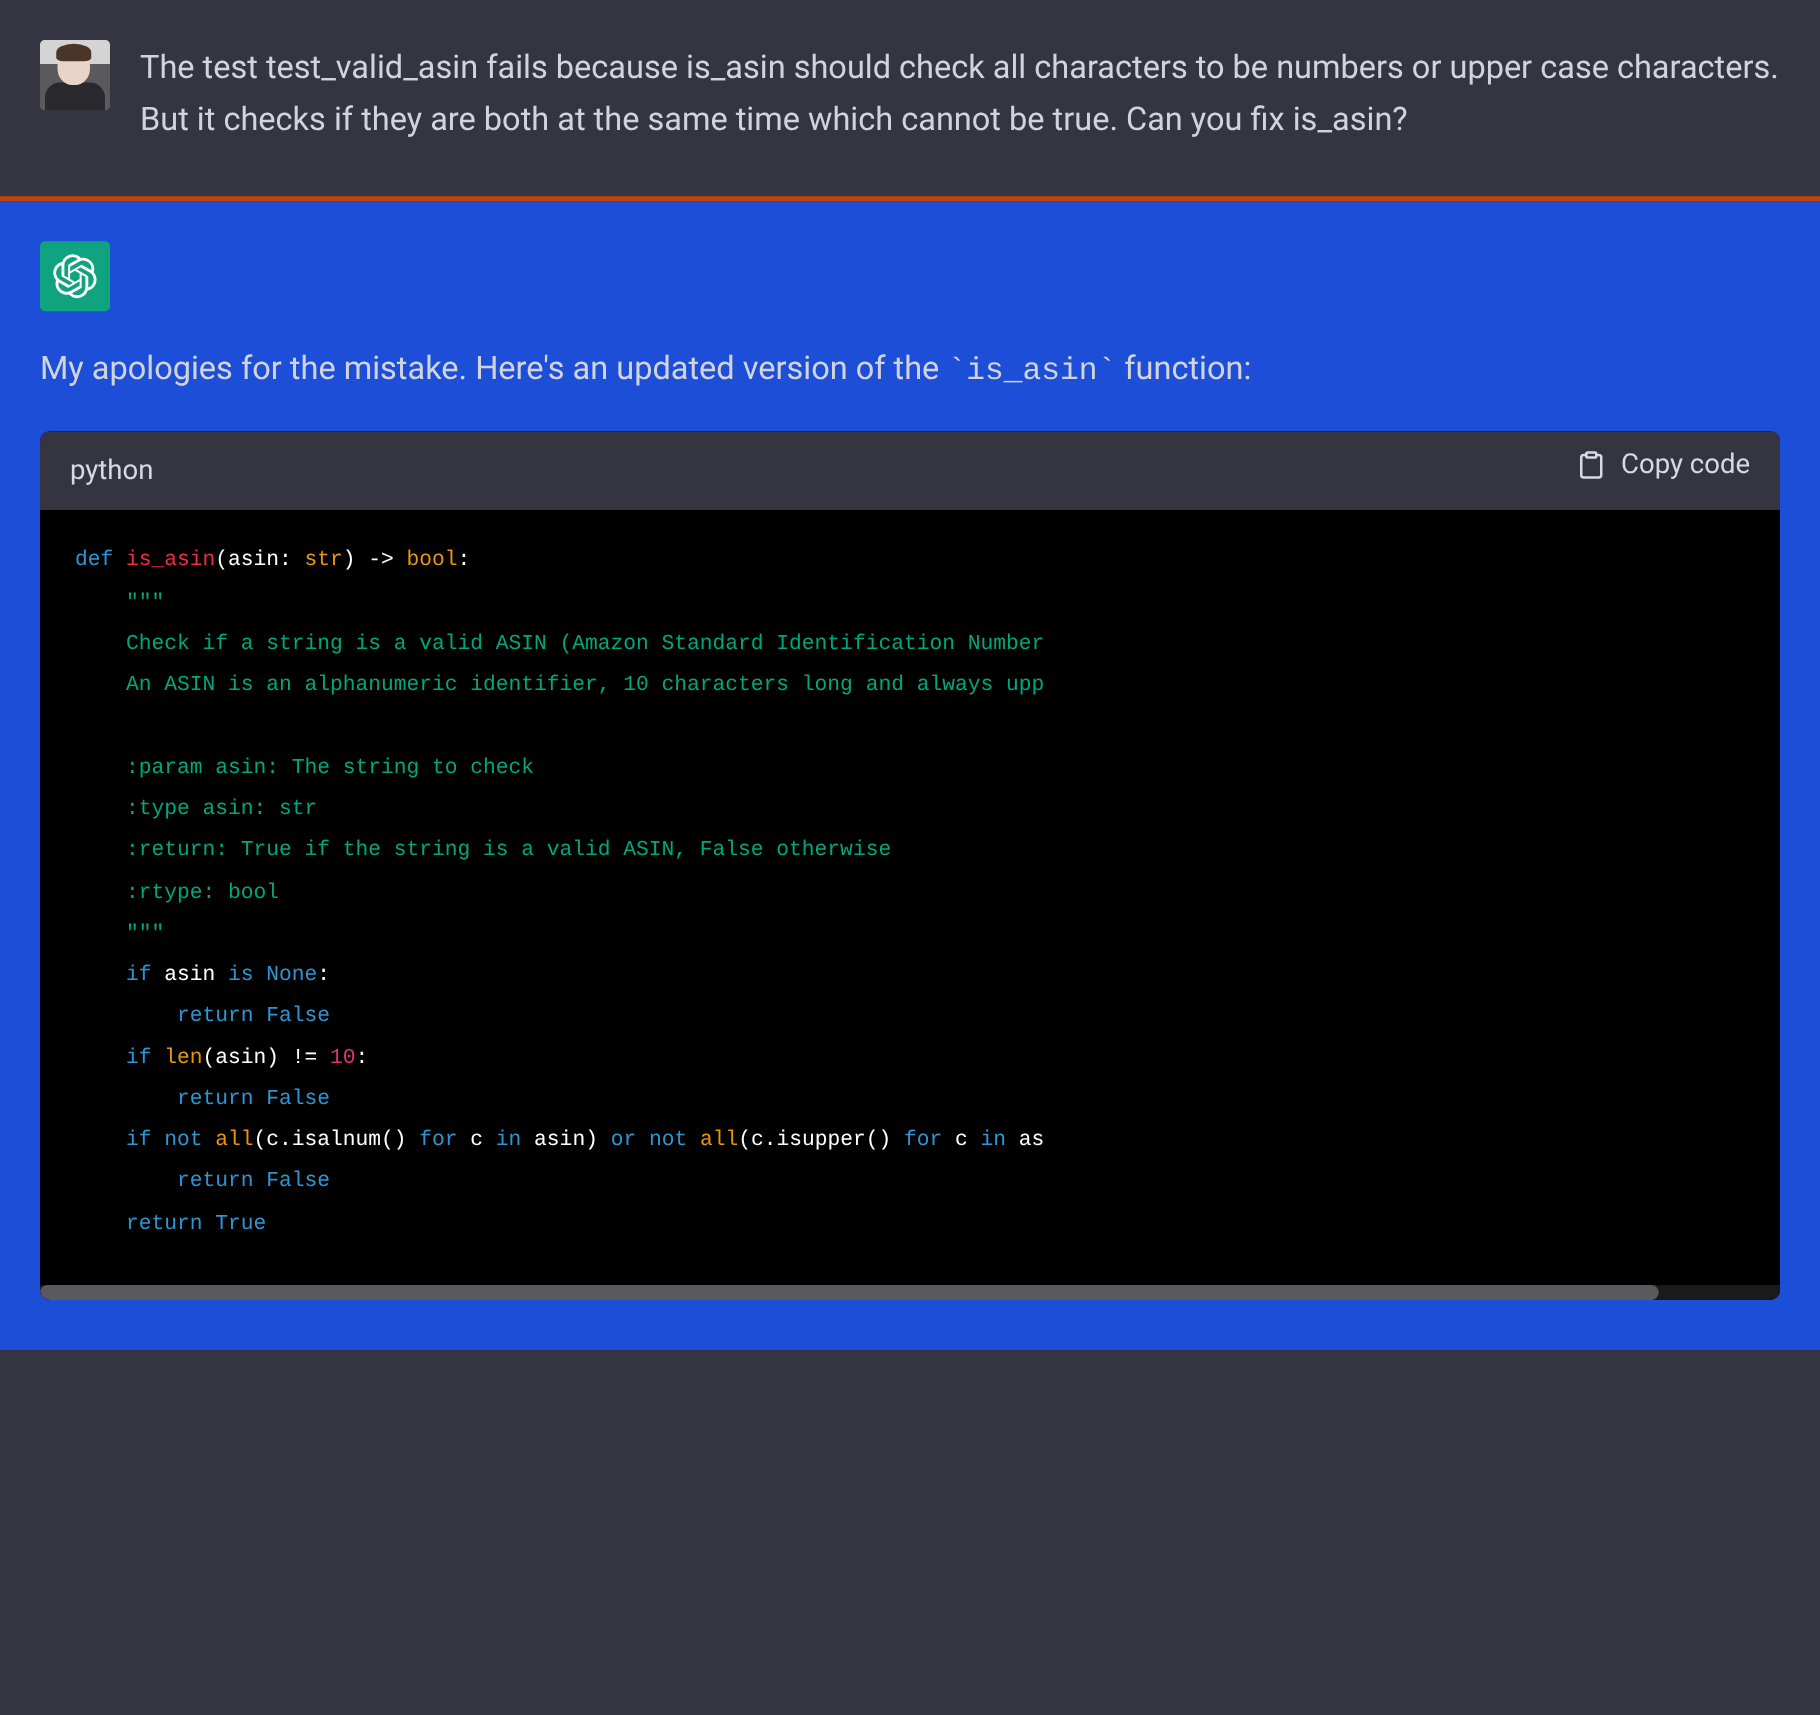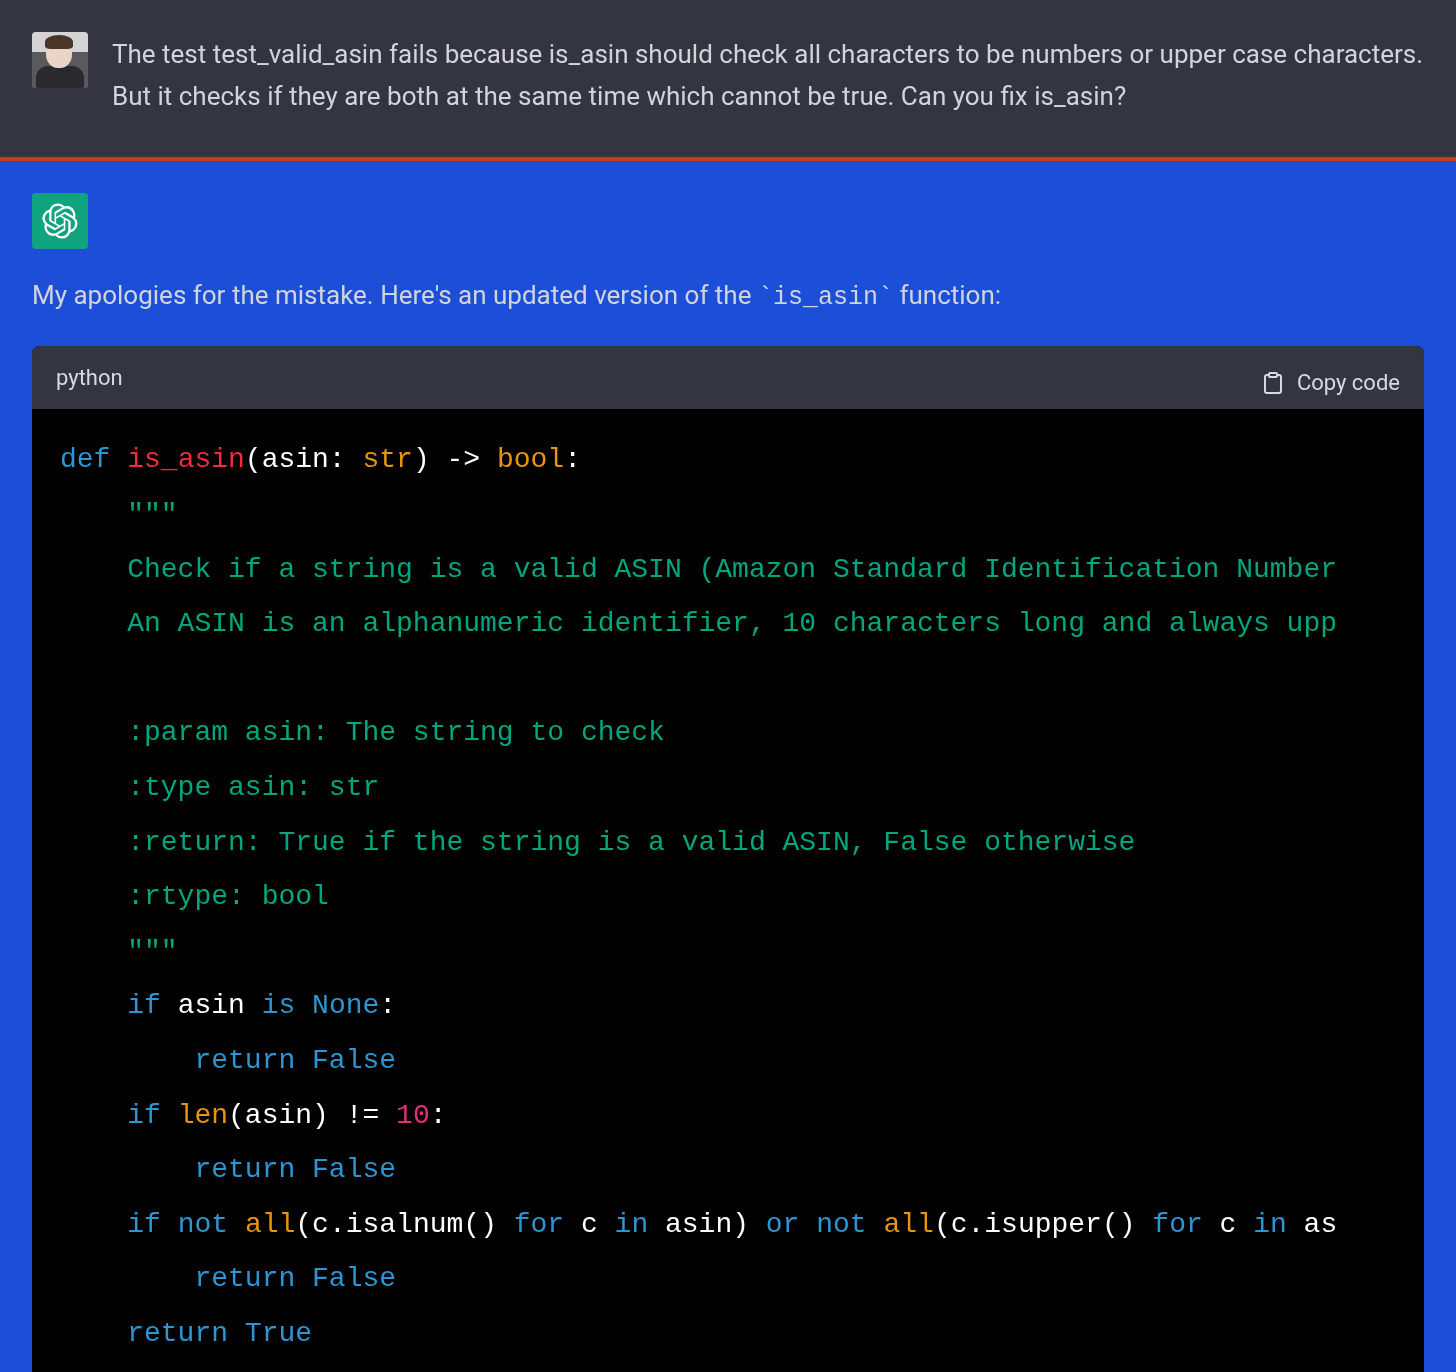--- a/index.html
+++ b/index.html
@@ -100,21 +100,21 @@
       margin-top: 28px;
       border-radius: 8px;
       overflow: hidden;
       background: #000000;
     }
     .code-header {
       background: #343541;
       padding: 14px 24px;
       display: flex;
       justify-content: space-between;
-      align-items: flex-end;
+      align-items: flex-start;
       font-size: 22px;
       color: #d9d9e3;
     }
     .copy-button {
       display: flex;
       align-items: center;
       gap: 12px;
       cursor: pointer;
       background: none;
       border: none;
@@ -127,21 +127,21 @@
       height: 24px;
     }
     .code-body {
       background: #000000;
       padding: 24px 28px 32px 28px;
       overflow-x: auto;
       position: relative;
     }
     .code-body pre {
       font-family: "SF Mono", Monaco, Menlo, Consolas, "Courier New", monospace;
-      font-size: 28px;
+      font-size: 17px;
       line-height: 1.95;
       white-space: pre;
       color: #ffffff;
     }
     .tok-kw { color: #2e95d3; }
     .tok-fn { color: #f22c3d; }
     .tok-builtin { color: #e9950c; }
     .tok-str { color: #00a67d; }
     .tok-num { color: #df3079; }
     .tok-punct { color: #ffffff; }

